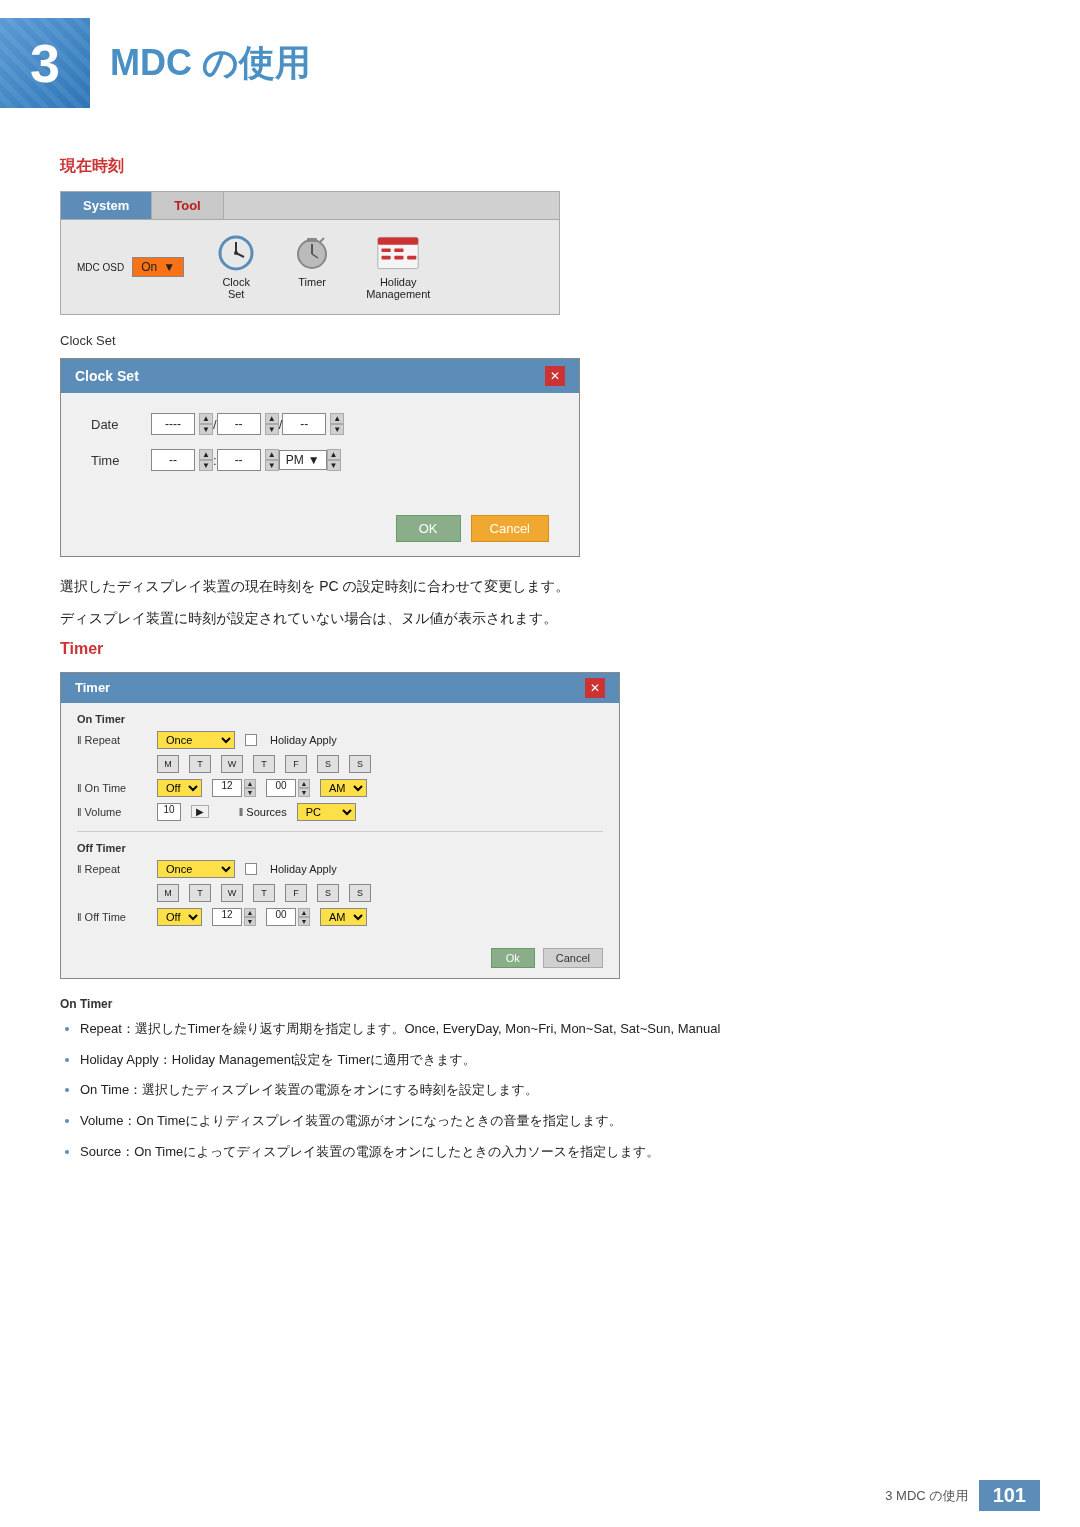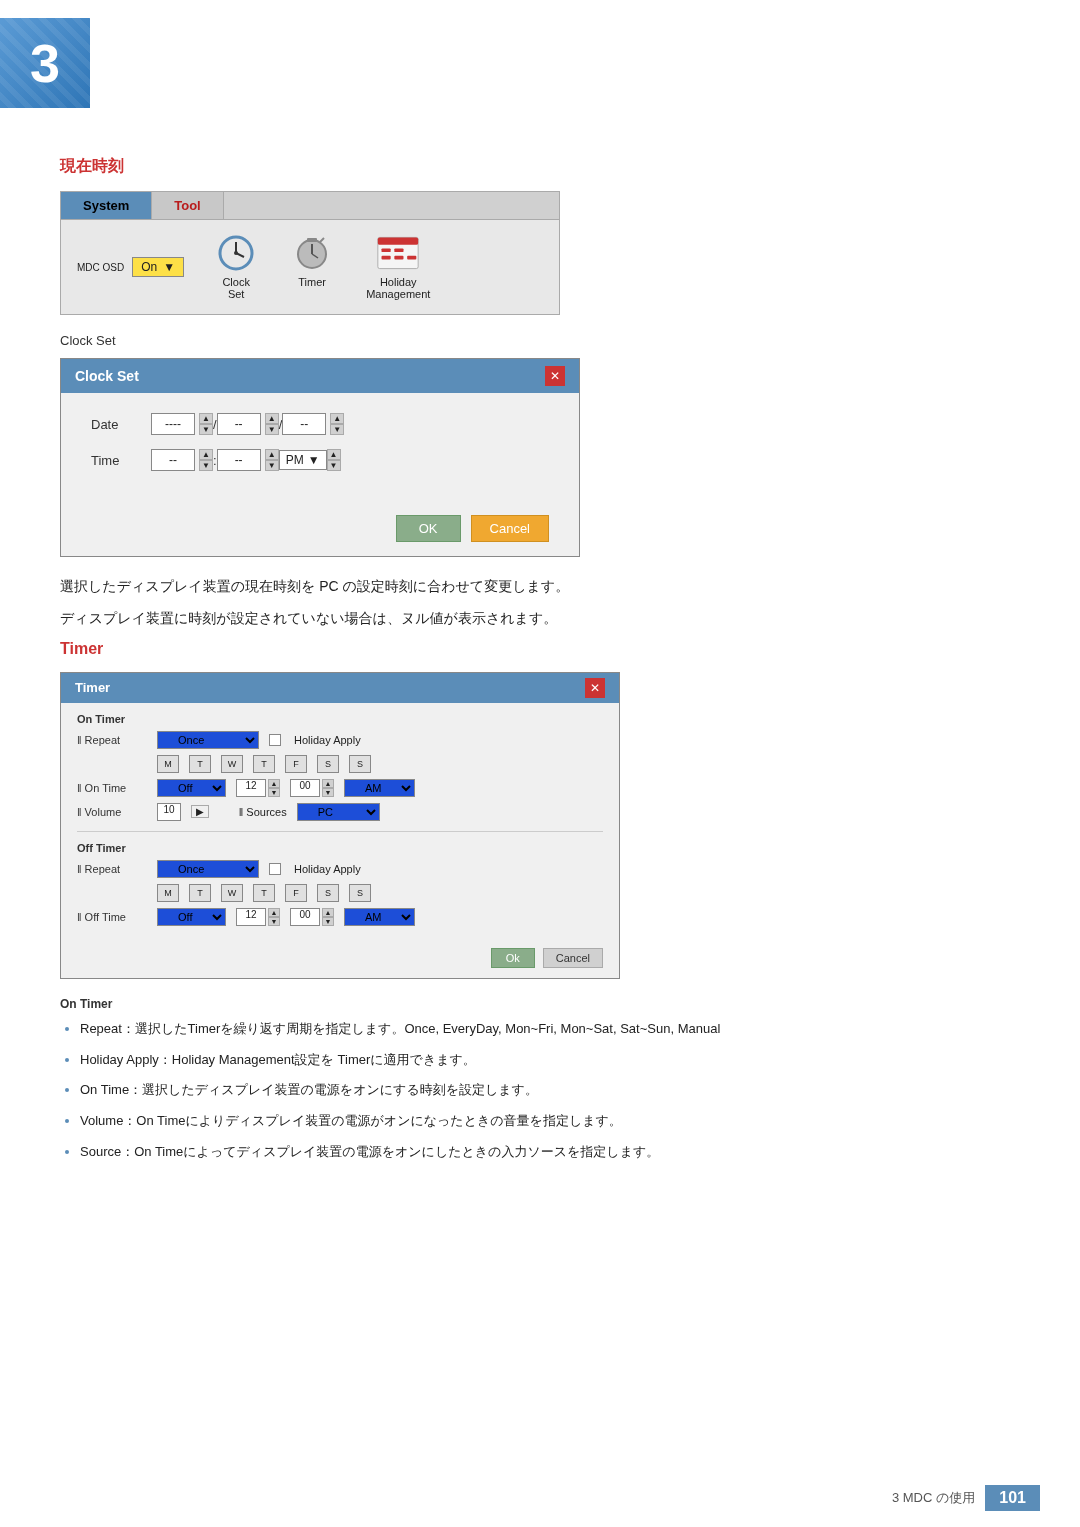--- a/index.html
+++ b/index.html
@@ -82,21 +82,21 @@
     .sys-tab {
       padding: 6px 22px;
       font-size: 13px;
       font-weight: bold;
       color: #b91c1c;
       border-right: 1px solid #aaa;
       background: #c8c8c8;
     }
     .sys-tab.active {
       background: #5b8db8;
-      color: #000000;
+      color: #ffffff;
     }
     .system-ui-body {
       display: flex;
       align-items: center;
       padding: 14px 16px;
       gap: 30px;
     }
     .mdc-osd-row {
       display: flex;
       align-items: center;
@@ -104,21 +104,21 @@
       font-size: 13px;
     }
     .mdc-label {
       font-size: 10px;
       color: #222;
     }
     .on-select {
       display: flex;
       align-items: center;
       border: 1px solid #888;
-      background: #fde047;
+      background: #f97316;
       padding: 2px 8px;
       font-size: 12px;
       gap: 6px;
     }
     .icons-row {
       display: flex;
       gap: 32px;
       align-items: flex-start;
     }
     .icon-item {
@@ -309,22 +309,22 @@
       margin-bottom: 6px;
       font-size: 11px;
     }
     .timer-label {
       width: 70px;
       font-size: 11px;
       color: #333;
     }
     .timer-select-small {
       border: 1px solid #888;
-      background: #1d4ed8;
-      padding: 1px 16px;
+      background: #fde047;
+      padding: 1px 4px;
       font-size: 11px;
     }
     .day-btn {
       border: 1px solid #888;
       background: #e0e0e0;
       width: 22px;
       height: 18px;
       font-size: 9px;
       display: flex;
       align-items: center;
@@ -418,40 +418,41 @@
       gap: 10px;
     }
     .footer-text {
       font-size: 13px;
       color: #555;
     }
     .footer-page-badge {
       background: #5b8db8;
       color: #fff;
       padding: 4px 14px;
-      font-size: 16px;
+      font-size: 20px;
       font-weight: bold;
     }
 
     .checkbox-tiny {
       width: 12px;
       height: 12px;
       border: 1px solid #888;
       background: #fff;
       display: inline-block;
       margin-right: 3px;
     }
   </style>
 </head>
 <body>
 
 <div class="chapter-banner">
   <div class="chapter-number-box">
     <span class="chapter-number">3</span>
   </div>
+  <span class="chapter-title">MDC の使用</span>
 </div>
 
 <div class="content">
 
   <div class="section-heading">現在時刻</div>
 
   <div class="system-ui-box">
     <div class="system-ui-tabs">
       <div class="sys-tab active">System</div>
       <div class="sys-tab">Tool</div>

